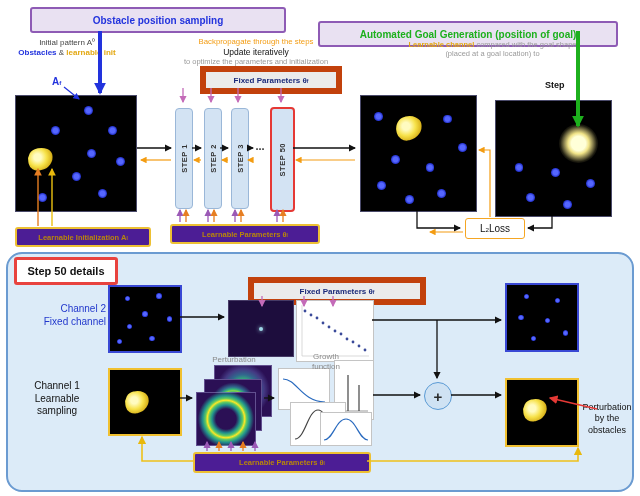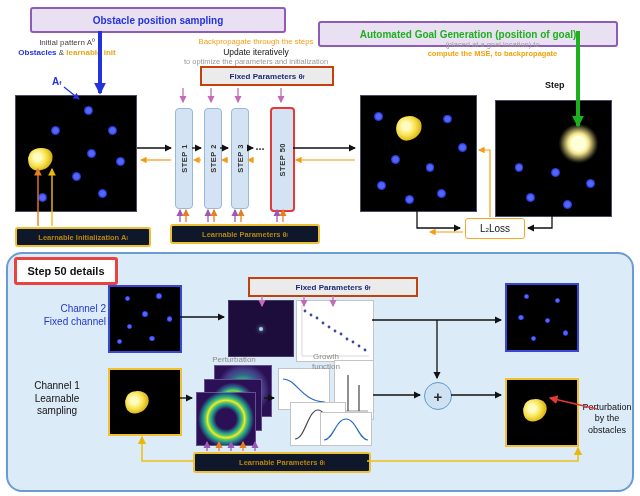--- a/index.html
+++ b/index.html
@@ -1,23 +1,23 @@
 <!DOCTYPE html>
 <html><head>
 <meta charset="utf-8">
 <style>
   html,body{margin:0;padding:0;}
   body{width:640px;height:496px;position:relative;background:#fff;
        font-family:"Liberation Sans",sans-serif;overflow:hidden;}
   .txt{position:absolute;line-height:1.25;}
   .titlebox{position:absolute;border:2px solid #8e5bb5;background:#e9e1f2;border-radius:3px;
             display:flex;align-items:center;justify-content:center;font-weight:bold;font-size:10px;}
-  .graybox{position:absolute;border:2px solid #c2410c;background:#ebebeb;display:flex;align-items:center;
+  .graybox{position:absolute;border:6px solid #c2410c;background:#ebebeb;display:flex;align-items:center;
            justify-content:center;font-size:8px;font-weight:bold;color:#1b2a7a;}
-  .goldbox{position:absolute;border:2px solid #edc033;background:#0f172a;border-radius:3px;display:flex;
+  .goldbox{position:absolute;border:2px solid #edc033;background:#4c1d95;border-radius:3px;display:flex;
            align-items:center;justify-content:center;font-size:7.5px;font-weight:bold;color:#b8860b;}
   .l2box{position:absolute;border:1.5px solid #f5a623;background:#fff;border-radius:3px;display:flex;
          align-items:center;justify-content:center;font-size:10px;color:#111;}
   .panel{position:absolute;background:#000;overflow:hidden;border:1px solid #4a4a6a;}
   .panel.b-blue{border:2px solid #3948d4;}
   .panel.b-gold{border:2px solid #f0c030;}
   .darkpanel{position:absolute;background:#1d0d3d;border:1px solid #463a66;overflow:hidden;}
   .step{position:absolute;background:#d3e3f3;border:1px solid #9ab7d8;border-radius:4px;
         display:flex;align-items:center;justify-content:center;}
   .step span{writing-mode:vertical-rl;transform:rotate(180deg);font-size:7.5px;font-weight:bold;
@@ -76,22 +76,22 @@
 </div>
 
 <div class="graybox" style="left:200px;top:66px;width:130px;height:16px">
   <span class="nowrap">
       <span>Fixed Parameters θ</span>
       <sub>f</sub>
     </span>
 </div>
 
 <div class="txt" style="left:390px;top:40px;width:205px;text-align:center">
+  <div style="font-size:7.5px"><span style="color:#e3a812;font-weight:bold">Learnable channel</span><span style="color:#9a9a9a"> compared with the goal shape</span></div>
   <div style="font-size:7.5px;color:#9a9a9a">(placed at a goal location) to</div>
-  <div style="font-size:7.5px;color:#f5a20a;font-weight:bold">compute the MSE, to backpropagate</div>
 </div>
 
 <div class="txt" style="left:545px;top:80px;font-size:9px;font-weight:bold;color:#111">Step</div>
 
 <div class="panel" style="left:15px;top:95px;width:120px;height:115px">
     <i class="dot" style="left: 67.5px; top: 10.45px; width: 9px; height: 9px;"></i>
     <i class="dot" style="left: 91.5px; top: 30px; width: 9px; height: 9px;"></i>
     <i class="dot" style="left: 35.1px; top: 30px; width: 9px; height: 9px;"></i>
     <i class="dot" style="left: 71.1px; top: 53px; width: 9px; height: 9px;"></i>
     <i class="dot" style="left: 99.9px; top: 61.05px; width: 9px; height: 9px;"></i>

